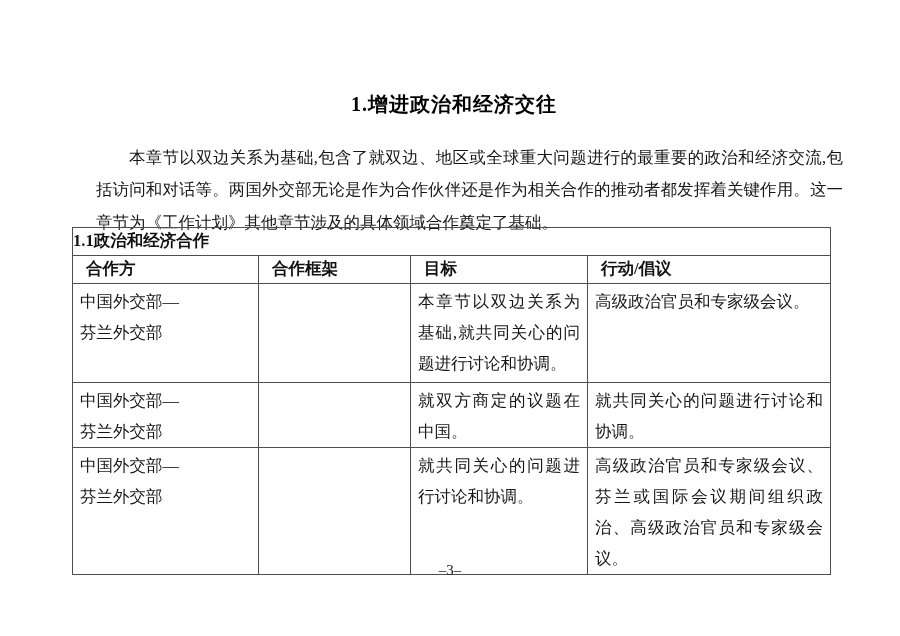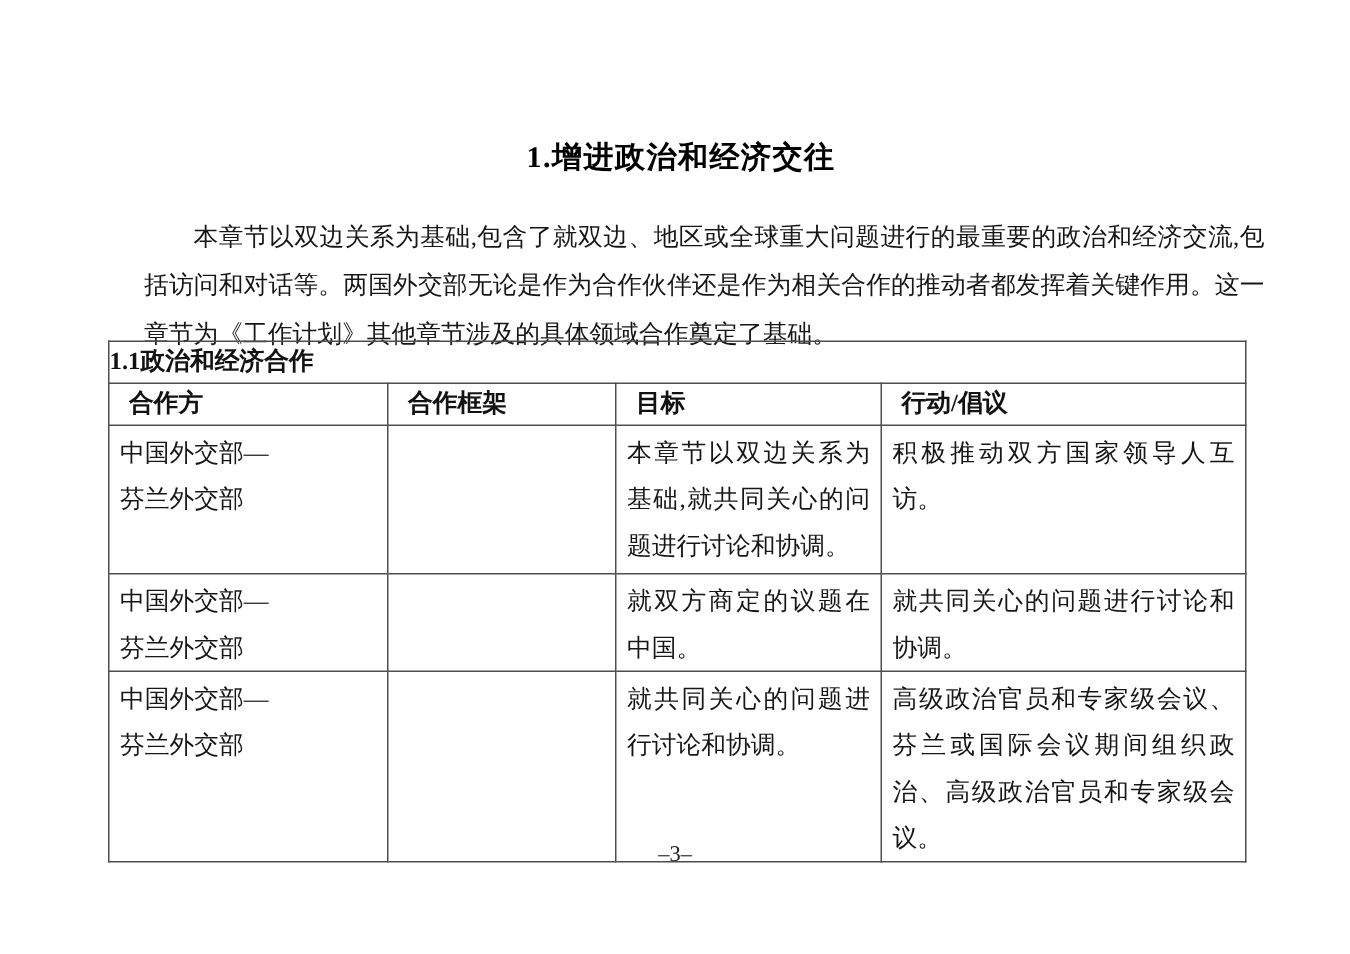--- a/index.html
+++ b/index.html
@@ -121,21 +121,21 @@
         <th class="header-cell">目标</th>
         <th class="header-cell">行动/倡议</th>
       </tr>
     </thead>
     <tbody>
       <tr class="row-1">
         <td class="body-cell">中国外交部—
 芬兰外交部</td>
         <td class="body-cell"></td>
         <td class="body-cell">本章节以双边关系为基础,就共同关心的问题进行讨论和协调。</td>
-        <td class="body-cell">积极推动双方国家领导人互访。</td>
+        <td class="body-cell">高级政治官员和专家级会议。</td>
       </tr>
       <tr class="row-2">
         <td class="body-cell">中国外交部—
 芬兰外交部</td>
         <td class="body-cell"></td>
         <td class="body-cell">就双方商定的议题在中国。</td>
         <td class="body-cell">就共同关心的问题进行讨论和协调。</td>
       </tr>
       <tr class="row-3">
         <td class="body-cell">中国外交部—

